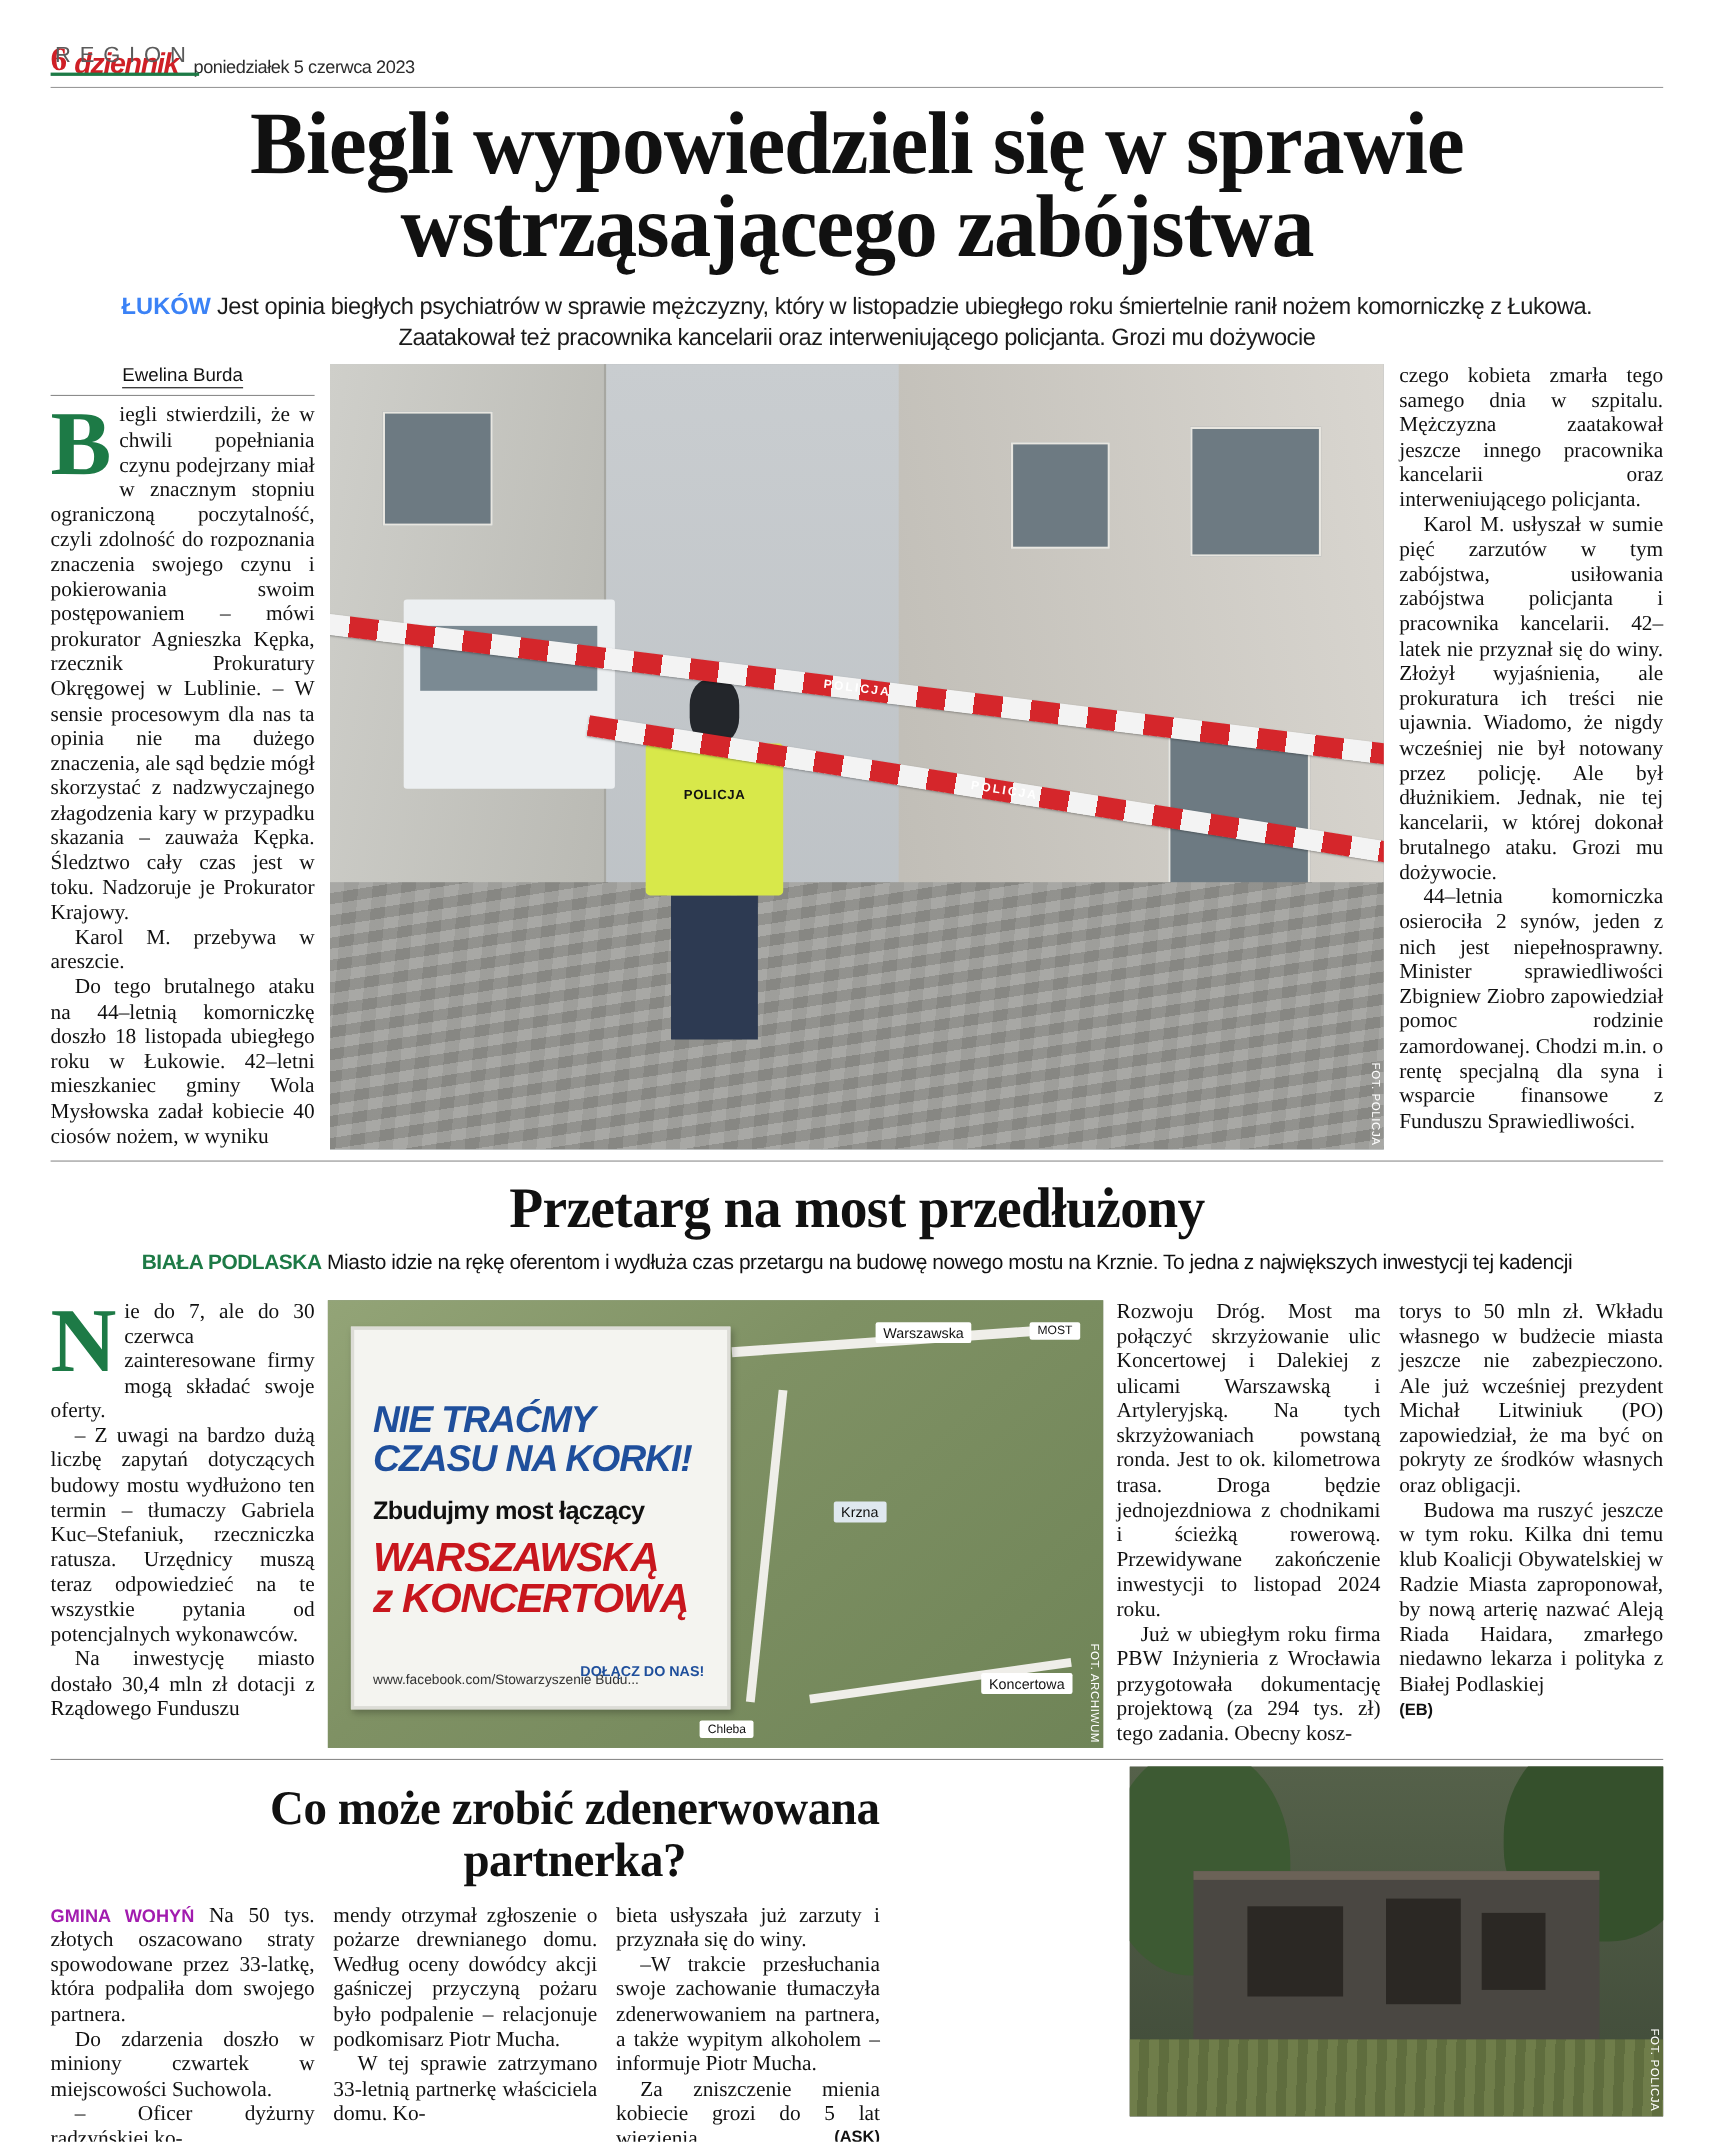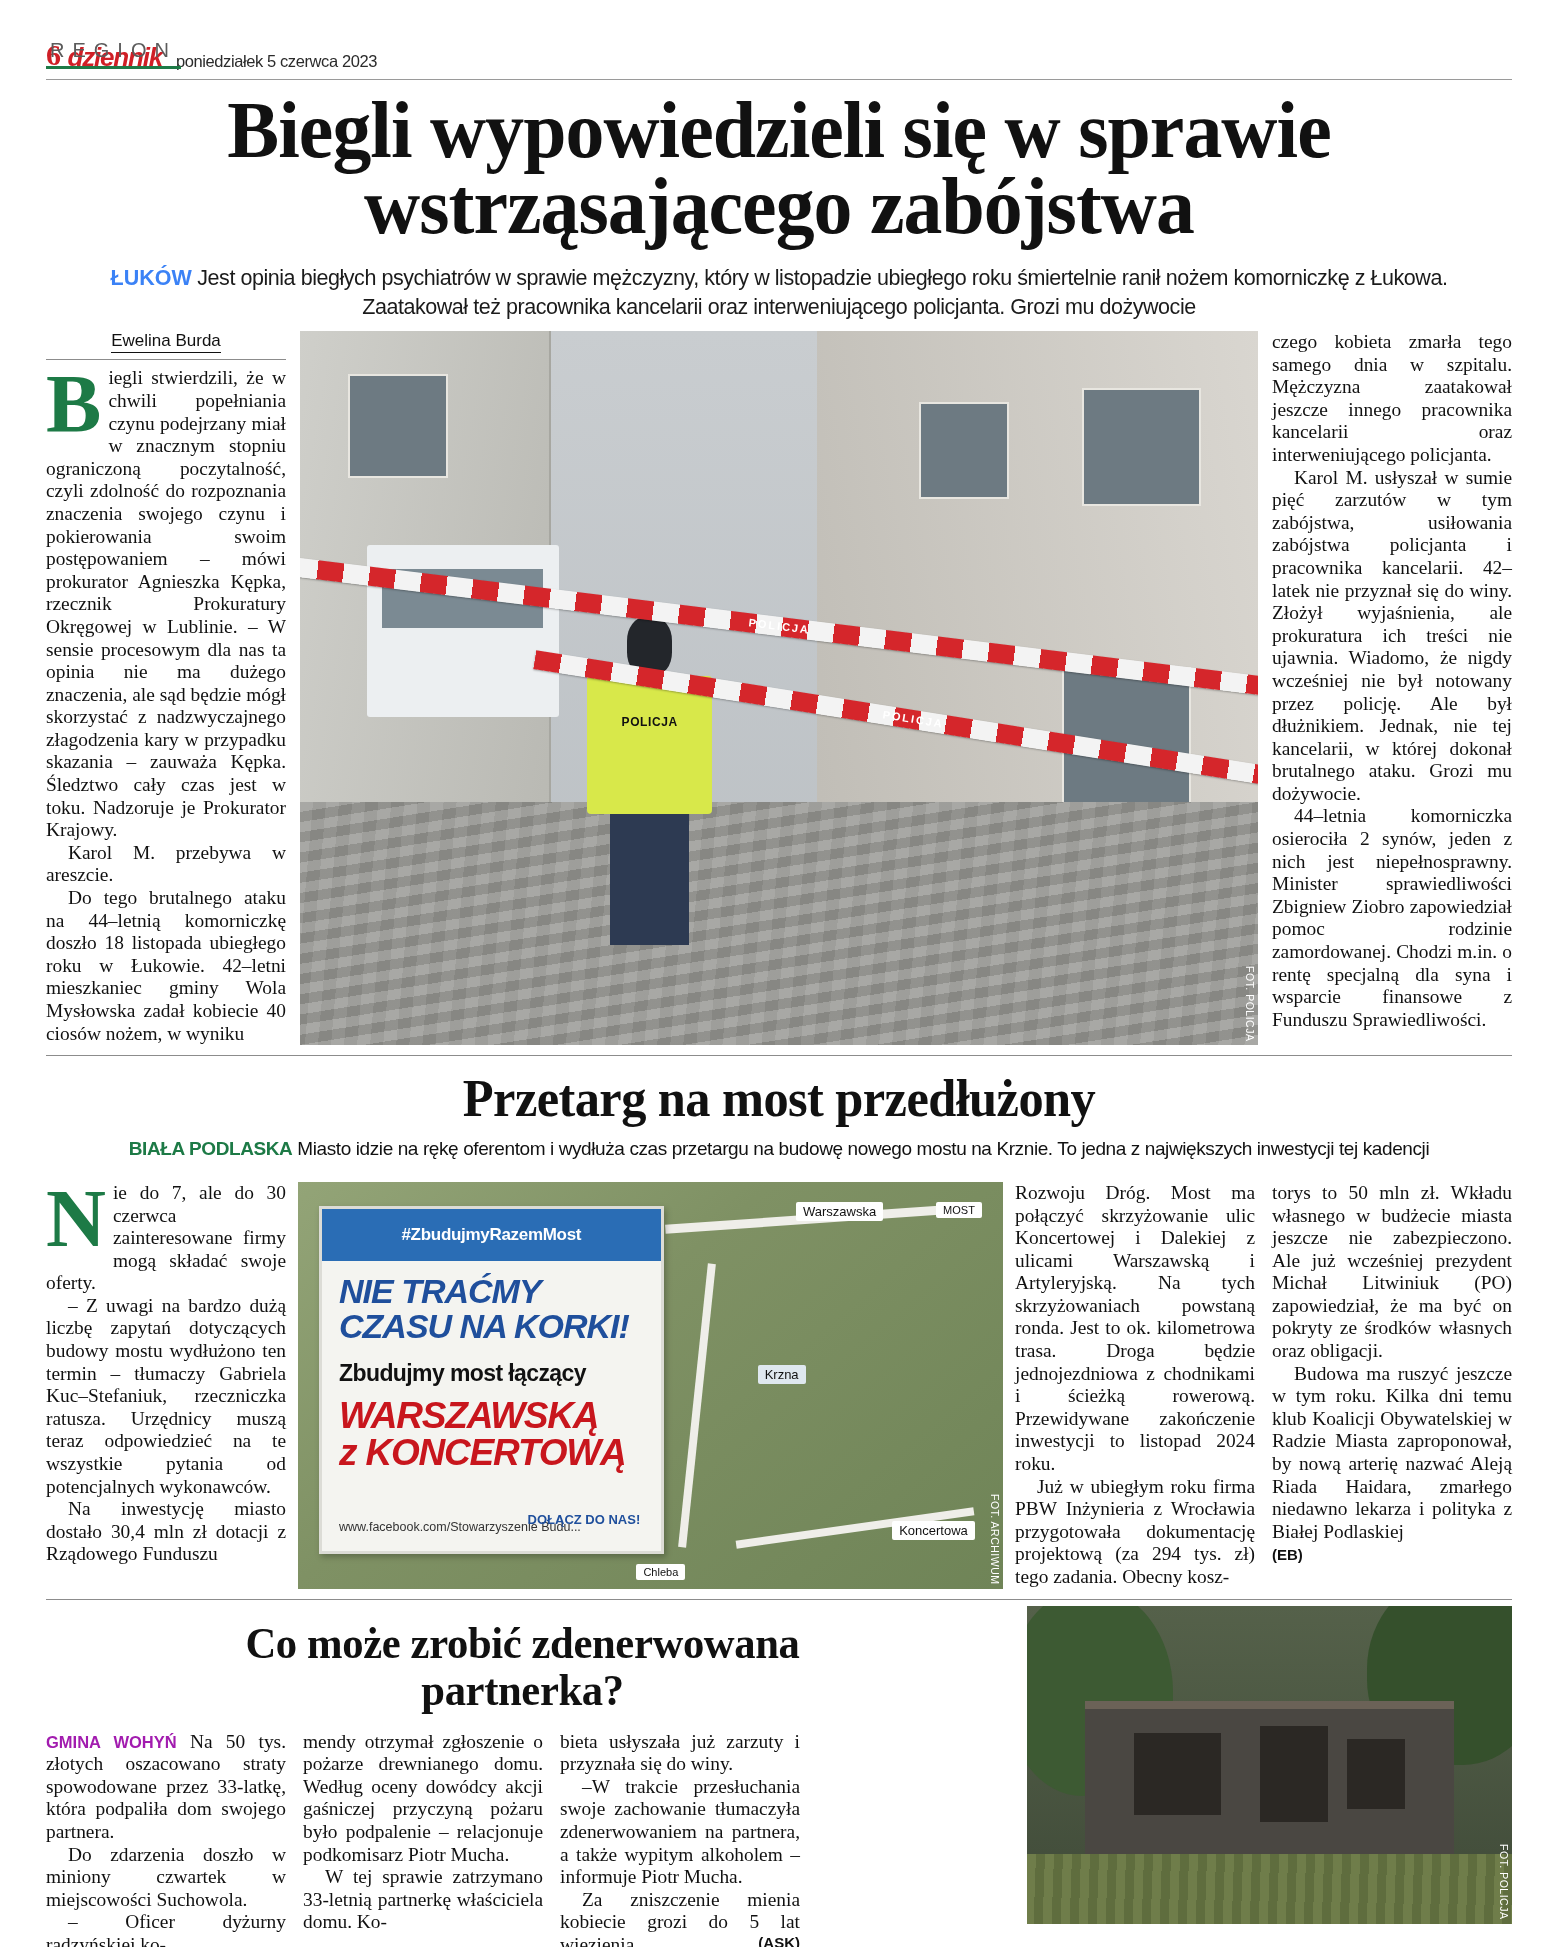--- a/index.html
+++ b/index.html
@@ -243,21 +243,20 @@
       <div class="p2-road" style="left:52%;top:8%;width:44%;height:9px;transform:rotate(-4deg);"></div>
       <div class="p2-road" style="left:56%;top:20%;width:8px;height:70%;transform:rotate(6deg);"></div>
       <div class="p2-road" style="left:62%;bottom:14%;width:34%;height:8px;transform:rotate(-8deg);"></div>
       <div class="p2-lbl" style="right:17%;top:5%;">Warszawska</div>
       <div class="p2-lbl" style="right:3%;top:5%;font-size:11px;">MOST</div>
       <div class="p2-lbl" style="right:28%;top:45%;background:#dfe8ef;">Krzna</div>
       <div class="p2-lbl" style="right:4%;bottom:12%;">Koncertowa</div>
       <div class="p2-lbl" style="left:48%;bottom:2%;font-size:11px;">Chleba</div>
 
       <div class="p2-board">
-        <div class="p2-b-top">#ZbudujmyRazemMost</div>
         <div class="p2-b-l1">
           <span>NIE TRAĆMY</span><br>
           <span>CZASU NA KORKI!</span>
         </div>
         <div class="p2-b-l3">Zbudujmy most łączący</div>
         <div class="p2-b-l4">
           <span>WARSZAWSKĄ</span><br>
           <span>z KONCERTOWĄ</span>
         </div>
         <div class="p2-b-url">www.facebook.com/Stowarzyszenie Budu...</div>

